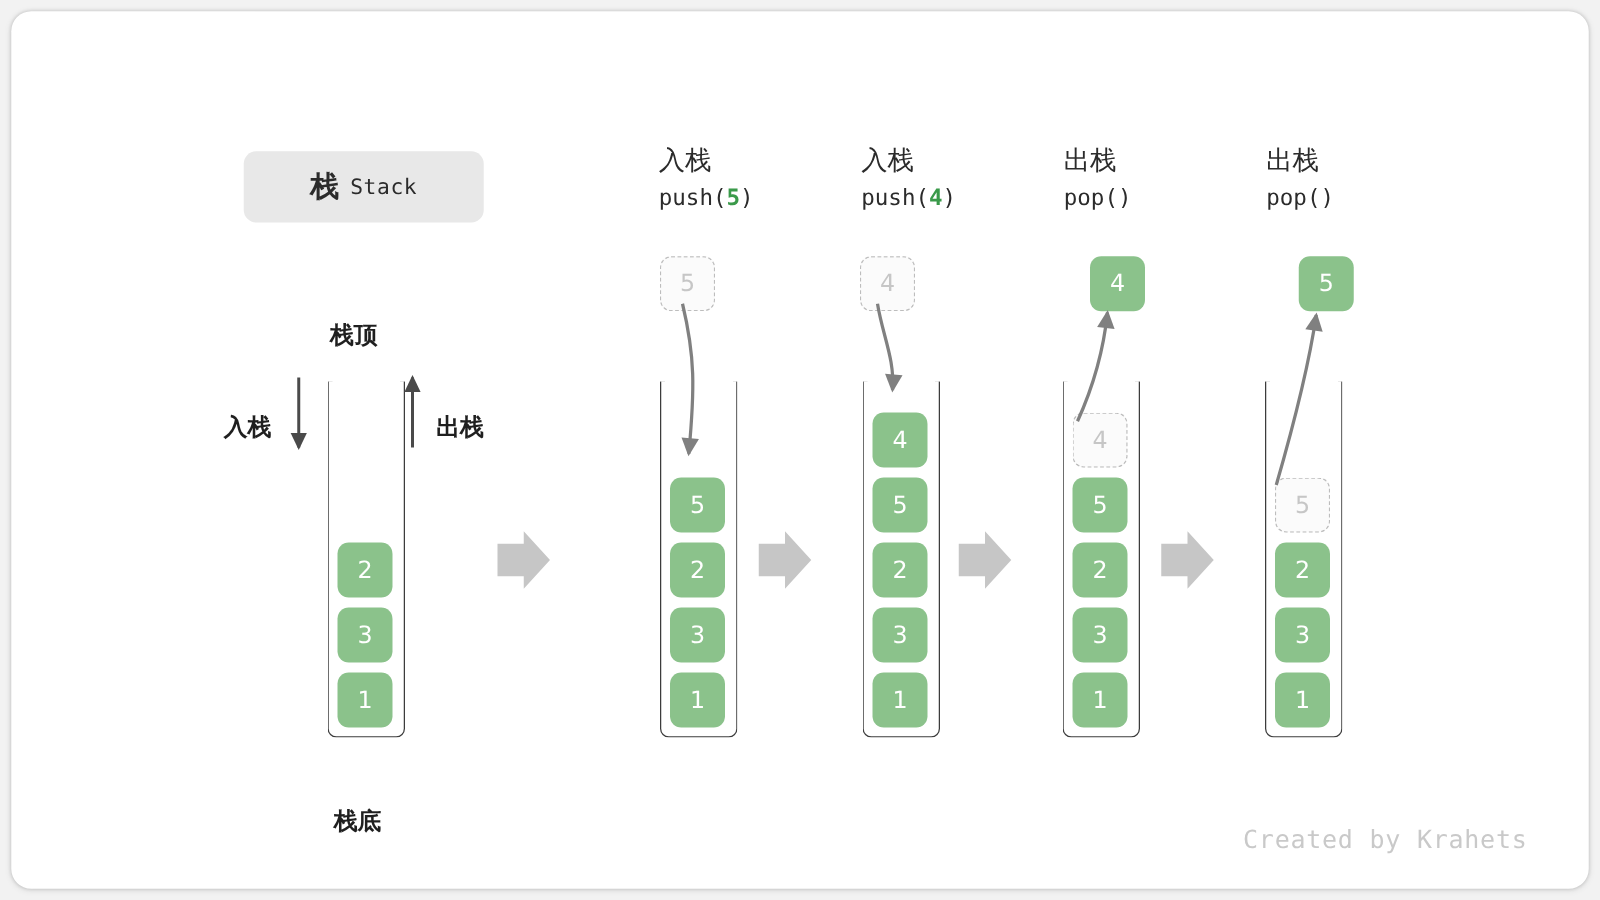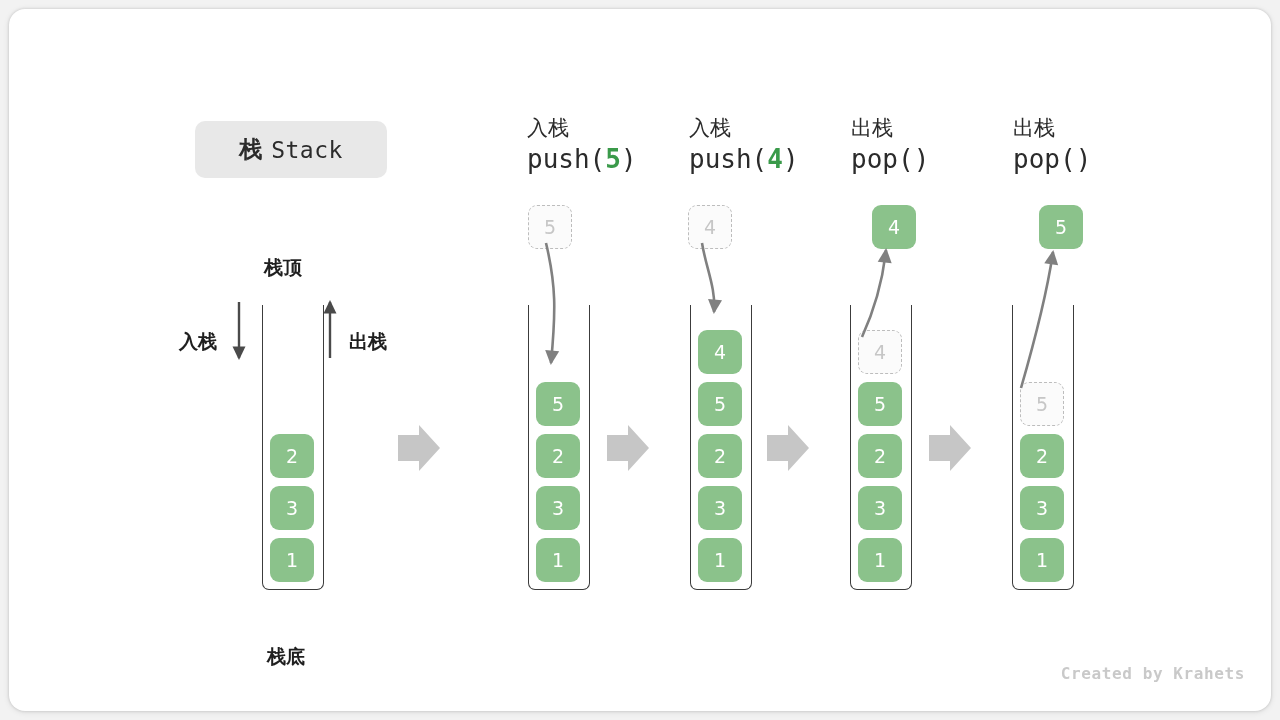--- a/index.html
+++ b/index.html
@@ -45,41 +45,41 @@
     gap: 9px;
   }
   #title-chip .t-cn {
     font-family: "DejaVu Sans", "Liberation Sans", sans-serif;
     font-size: 23px;
     font-weight: 700;
     color: #2b2b2b;
   }
   #title-chip .t-en {
     font-family: "DejaVu Sans Mono", "Liberation Mono", monospace;
-    font-size: 23px;
+    font-size: 17px;
     font-weight: 400;
     color: #2b2b2b;
     letter-spacing: 0.5px;
   }
 
   .col-heading {
     position: absolute;
     text-align: left;
     white-space: nowrap;
   }
   .col-heading .cn {
     font-size: 21px;
     font-weight: 400;
     color: #2b2b2b;
     line-height: 30px;
     font-family: "DejaVu Sans", "Liberation Sans", sans-serif;
   }
   .col-heading .code {
     font-family: "DejaVu Sans Mono", "Liberation Mono", monospace;
-    font-size: 26px;
+    font-size: 18px;
     color: #2b2b2b;
     line-height: 32px;
     letter-spacing: 0px;
     text-align: center;
   }
   .col-heading .code .arg { color: #3a9a4a; font-weight: 700; }
 
   
   .vessel {
     position: absolute;
@@ -117,27 +117,26 @@
     position: absolute;
     font-size: 19px;
     font-weight: 700;
     color: #1f1f1f;
     white-space: nowrap;
     font-family: Liberation Sans, sans-serif;
   }
 
   #credit {
     position: absolute;
-    right: 26px;
+    right: 49px;
     bottom: 28px;
     font-family: "DejaVu Sans Mono", "Liberation Mono", monospace;
-    font-size: 16px;
+    font-size: 20px;
     color: #c9c9c9;
     letter-spacing: 0.6px;
-    font-weight: bold;
   }
 
   svg.overlay {
     position: absolute;
     left: 0; top: 0;
     width: 1280px; height: 720px;
     pointer-events: none;
   }
 </style>
 </head>

